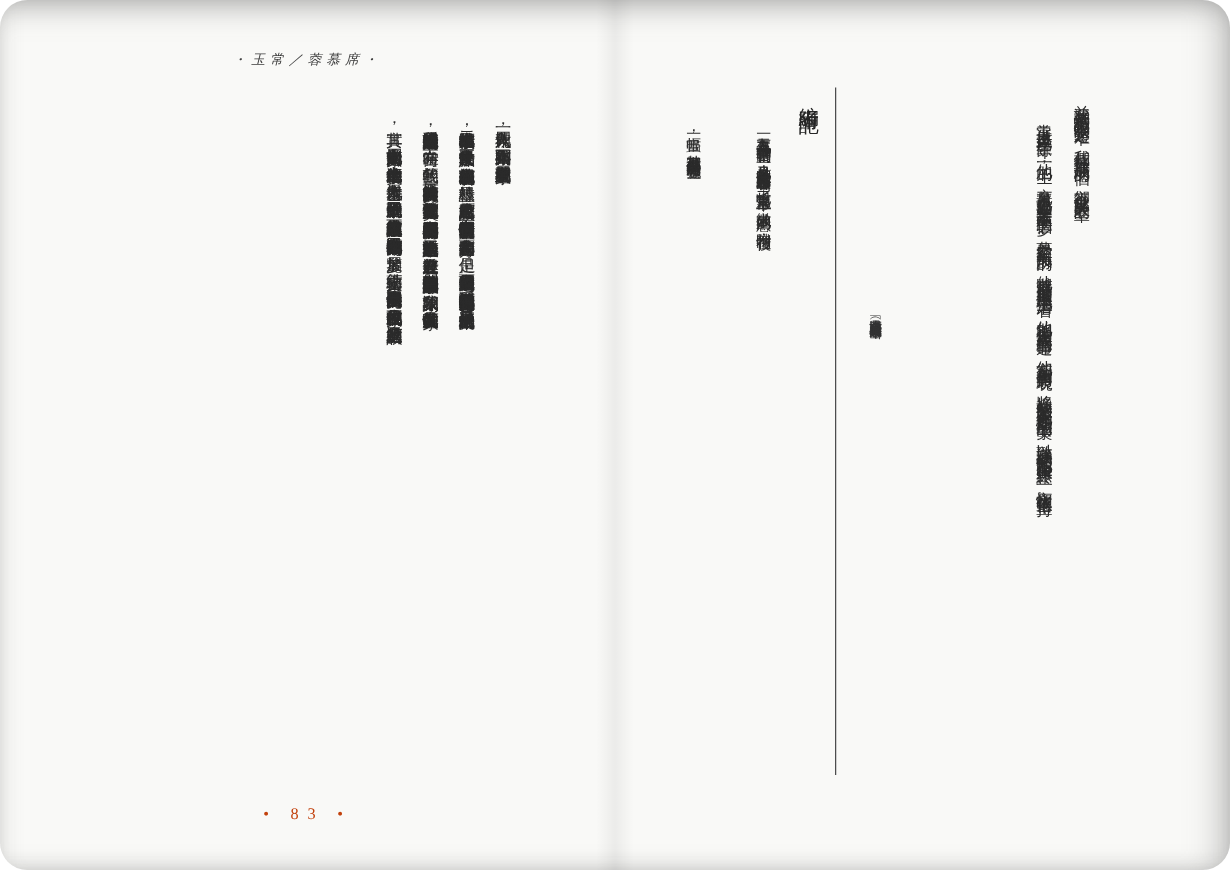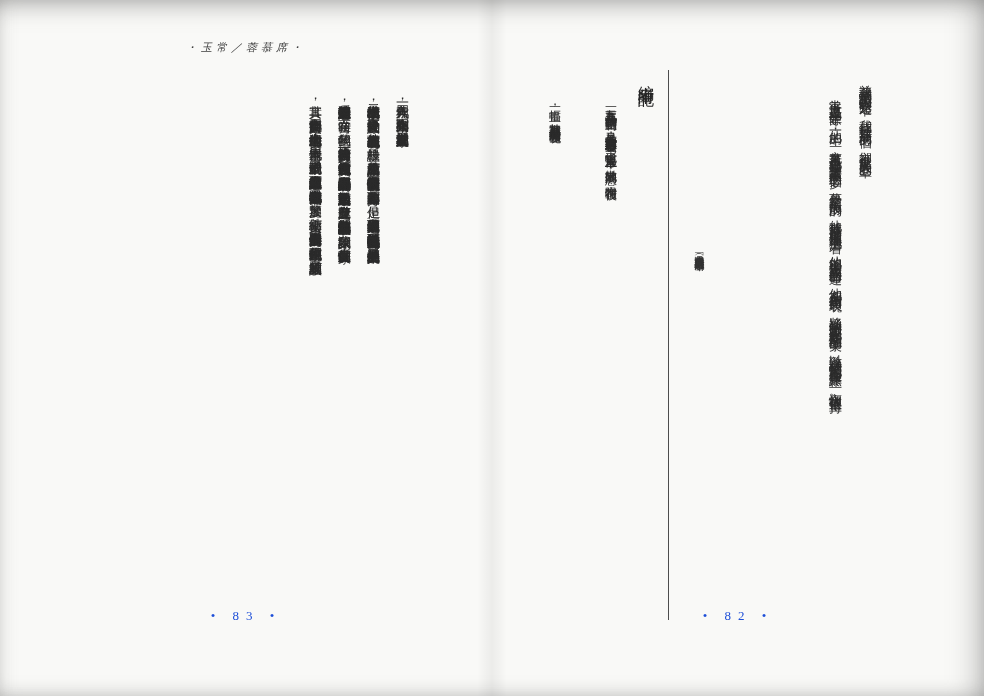--- a/index.html
+++ b/index.html
@@ -1,20 +1,21 @@
 <!DOCTYPE html>
 <html><head>
 <meta charset="utf-8">
 <style>
   html,body { margin:0; padding:0; background:#ffffff; }
   .spread {
     position:relative; width:984px; height:696px; overflow:hidden;
     background:#f9f9f7;
     font-family:"Liberation Serif","DejaVu Serif",serif;
     color:#2b2b2b;
+    border-radius:22px;
   }
   .spread::after {
     content:""; position:absolute; inset:0; pointer-events:none;
     box-shadow:
       inset 0 20px 26px -18px rgba(95,95,95,.55),
       inset 0 -14px 20px -15px rgba(110,110,110,.40),
       inset -24px 0 30px -20px rgba(105,105,105,.50),
       inset 14px 0 22px -18px rgba(120,120,120,.30);
   }
   .spine {
@@ -24,22 +25,22 @@
   .page { position:absolute; top:0; width:492px; height:696px; background:transparent; }
   .page-left  { left:0; }
   .page-right { left:492px; }
 
   .running-header {
     position:absolute; top:40px; left:0; width:100%;
     text-align:center; font-size:11px; letter-spacing:4px;
     font-style:italic; color:#3c3c3c;
   }
   .page-number {
-    position:absolute; top:608px; left:0; width:100%;
-    text-align:center; font-size:13px; letter-spacing:7px; color:#1d4ed8;
+    position:absolute; top:643px; left:0; width:100%;
+    text-align:center; font-size:13px; letter-spacing:7px; color:#c2410c;
   }
 
   .vbody { position:absolute; writing-mode:vertical-rl; line-break:strict; }
   .vbody p { margin:0; }
 
   .left-body  { top:95px; right:75px;  height:524px; font-size:13px; line-height:29px; letter-spacing:0.1px; }
   .right-body { top:74px; right:104px; height:524px; font-size:13px; line-height:30px; letter-spacing:1.5px; }
   .indent { text-indent:14.5px; }
 
   .citation {
@@ -91,16 +92,15 @@
 
     <div class="editor-heading">編者附記：</div>
 
     <div class="vbody editor-body">
       <p>
         <span>一九九二年五月二十一日的聯合副刊上，又是作家又是畫家的</span><span class="bold">席慕蓉</span><span>，也寫了一篇</span><span class="bold">「常玉」</span><span>，徵求她的同意，特附刊在後：</span>
       </p>
       <p class="gap">一幅畫，其實就是那個畫者的渴望和靈魂。</p>
     </div>
 
-    <div class="page-number">• 82 •</div>
   </div>
 
 </div>
 
 </body></html>

